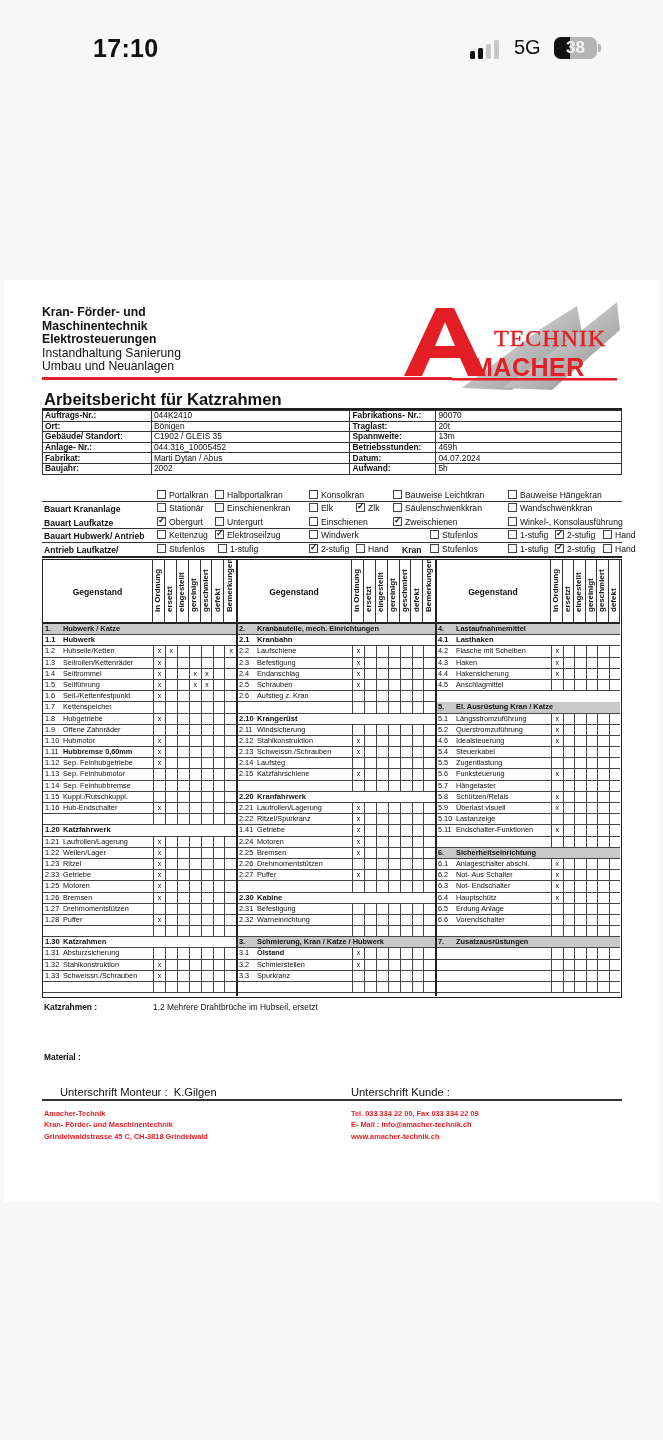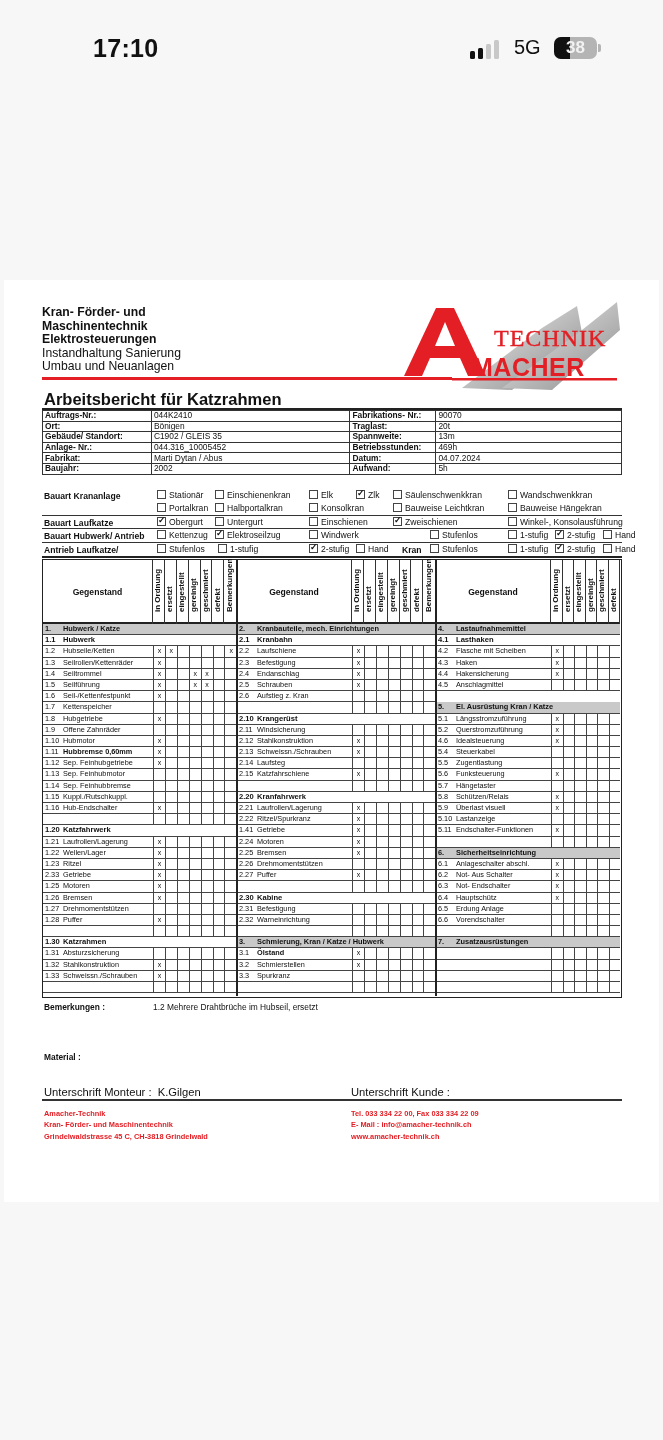--- a/index.html
+++ b/index.html
@@ -163,40 +163,40 @@
           <tr>
             <td class="lbl">Baujahr:</td>
             <td>2002</td>
             <td class="lbl">Aufwand:</td>
             <td>5h</td>
           </tr>
         </tbody>
     </table>
 
     <div class="bauart">
+      <div class="brow">
+          <div id="kr2">
+            <span class="opt" style="left: 115px;"><span class="cb"></span><span>Portalkran</span></span>
+            <span class="opt" style="left: 173px;"><span class="cb"></span><span>Halbportalkran</span></span>
+            <span class="opt" style="left: 267px;"><span class="cb"></span><span>Konsolkran</span></span>
+            <span class="opt" style="left: 351px;"><span class="cb"></span><span>Bauweise Leichtkran</span></span>
+            <span class="opt" style="left: 466px;"><span class="cb"></span><span>Bauweise Hängekran</span></span>
+          </div>
+        </div>
       <div class="brow nob">
         <span class="bl">Bauart Krananlage</span>
         <div id="kr1">
             <span class="opt" style="left: 115px;"><span class="cb"></span><span>Stationär</span></span>
             <span class="opt" style="left: 173px;"><span class="cb"></span><span>Einschienenkran</span></span>
             <span class="opt" style="left: 267px;"><span class="cb"></span><span>Elk</span></span>
             <span class="opt" style="left: 314px;"><span class="cb on"></span><span>Zlk</span></span>
             <span class="opt" style="left: 351px;"><span class="cb"></span><span>Säulenschwenkkran</span></span>
             <span class="opt" style="left: 466px;"><span class="cb"></span><span>Wandschwenkkran</span></span>
           </div>
       </div>
-      <div class="brow">
-          <div id="kr2">
-            <span class="opt" style="left: 115px;"><span class="cb"></span><span>Portalkran</span></span>
-            <span class="opt" style="left: 173px;"><span class="cb"></span><span>Halbportalkran</span></span>
-            <span class="opt" style="left: 267px;"><span class="cb"></span><span>Konsolkran</span></span>
-            <span class="opt" style="left: 351px;"><span class="cb"></span><span>Bauweise Leichtkran</span></span>
-            <span class="opt" style="left: 466px;"><span class="cb"></span><span>Bauweise Hängekran</span></span>
-          </div>
-        </div>
       <div class="brow">
         <span class="bl">Bauart Laufkatze</span>
         <div id="lk">
             <span class="opt" style="left: 115px;"><span class="cb on"></span><span>Obergurt</span></span>
             <span class="opt" style="left: 173px;"><span class="cb"></span><span>Untergurt</span></span>
             <span class="opt" style="left: 267px;"><span class="cb"></span><span>Einschienen</span></span>
             <span class="opt" style="left: 351px;"><span class="cb on"></span><span>Zweischienen</span></span>
             <span class="opt" style="left: 466px;"><span class="cb"></span><span>Winkel-, Konsolausführung</span></span>
           </div>
       </div>
@@ -1251,26 +1251,26 @@
             <span class="cell" style="left:149.5px;width:11.5px"></span>
             <span class="cell" style="left:161px;width:11.5px"></span>
             <span class="cell" style="left:172.5px;width:11.5px"></span>
           </div>
         </div>
       <div class="colsep" style="left:193px;height:436px"></div>
       <div class="colsep" style="left:392px;height:436px"></div>
     </div>
 
     <div class="remarks">
-      <span class="l">Bemerkungen :</span>
+      <span class="l">Katzrahmen :</span>
       <span class="v">1.2 Mehrere Drahtbrüche im Hubseil, ersetzt</span>
     </div>
     <div class="material">Material :</div>
 
-    <div class="sig" style="left:40px">
+    <div class="sig" style="left:56px">
       <span>Unterschrift Monteur :</span>&nbsp;
       <span>K.Gilgen</span>
     </div>
     <div class="sig" style="left:347px">Unterschrift Kunde :</div>
     <div class="sig-rule"></div>
 
     <div class="foot" style="left:40px">
       <div>Amacher-Technik</div>
       <div>Kran- Förder- und Maschinentechnik</div>
       <div>Grindelwaldstrasse 45 C, CH-3818 Grindelwald</div>

